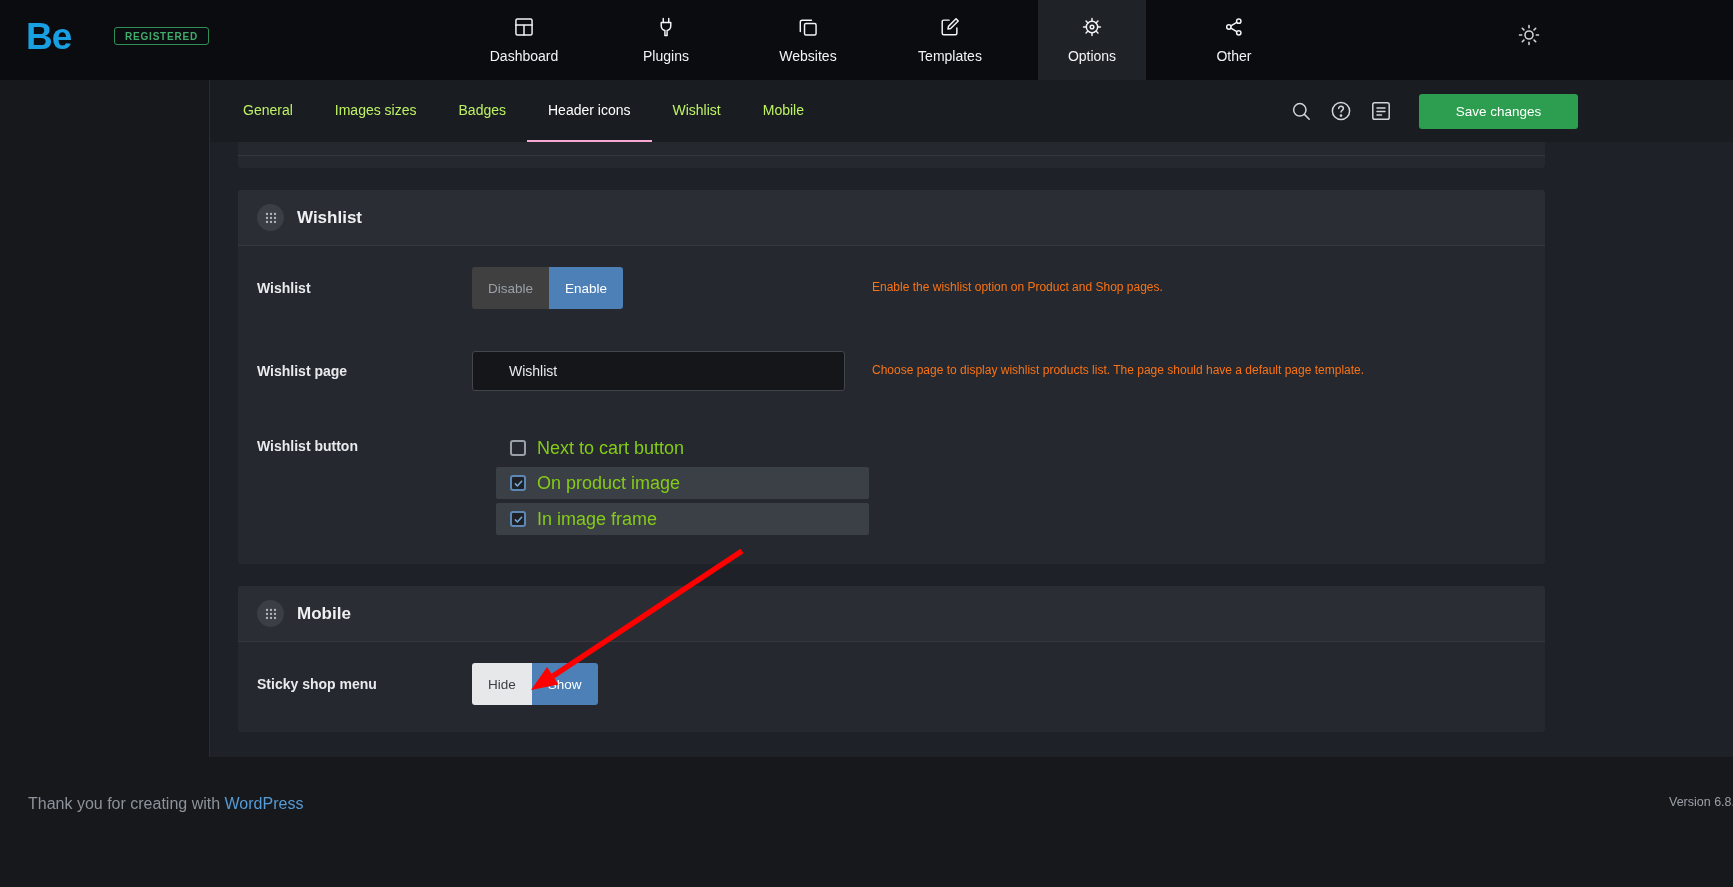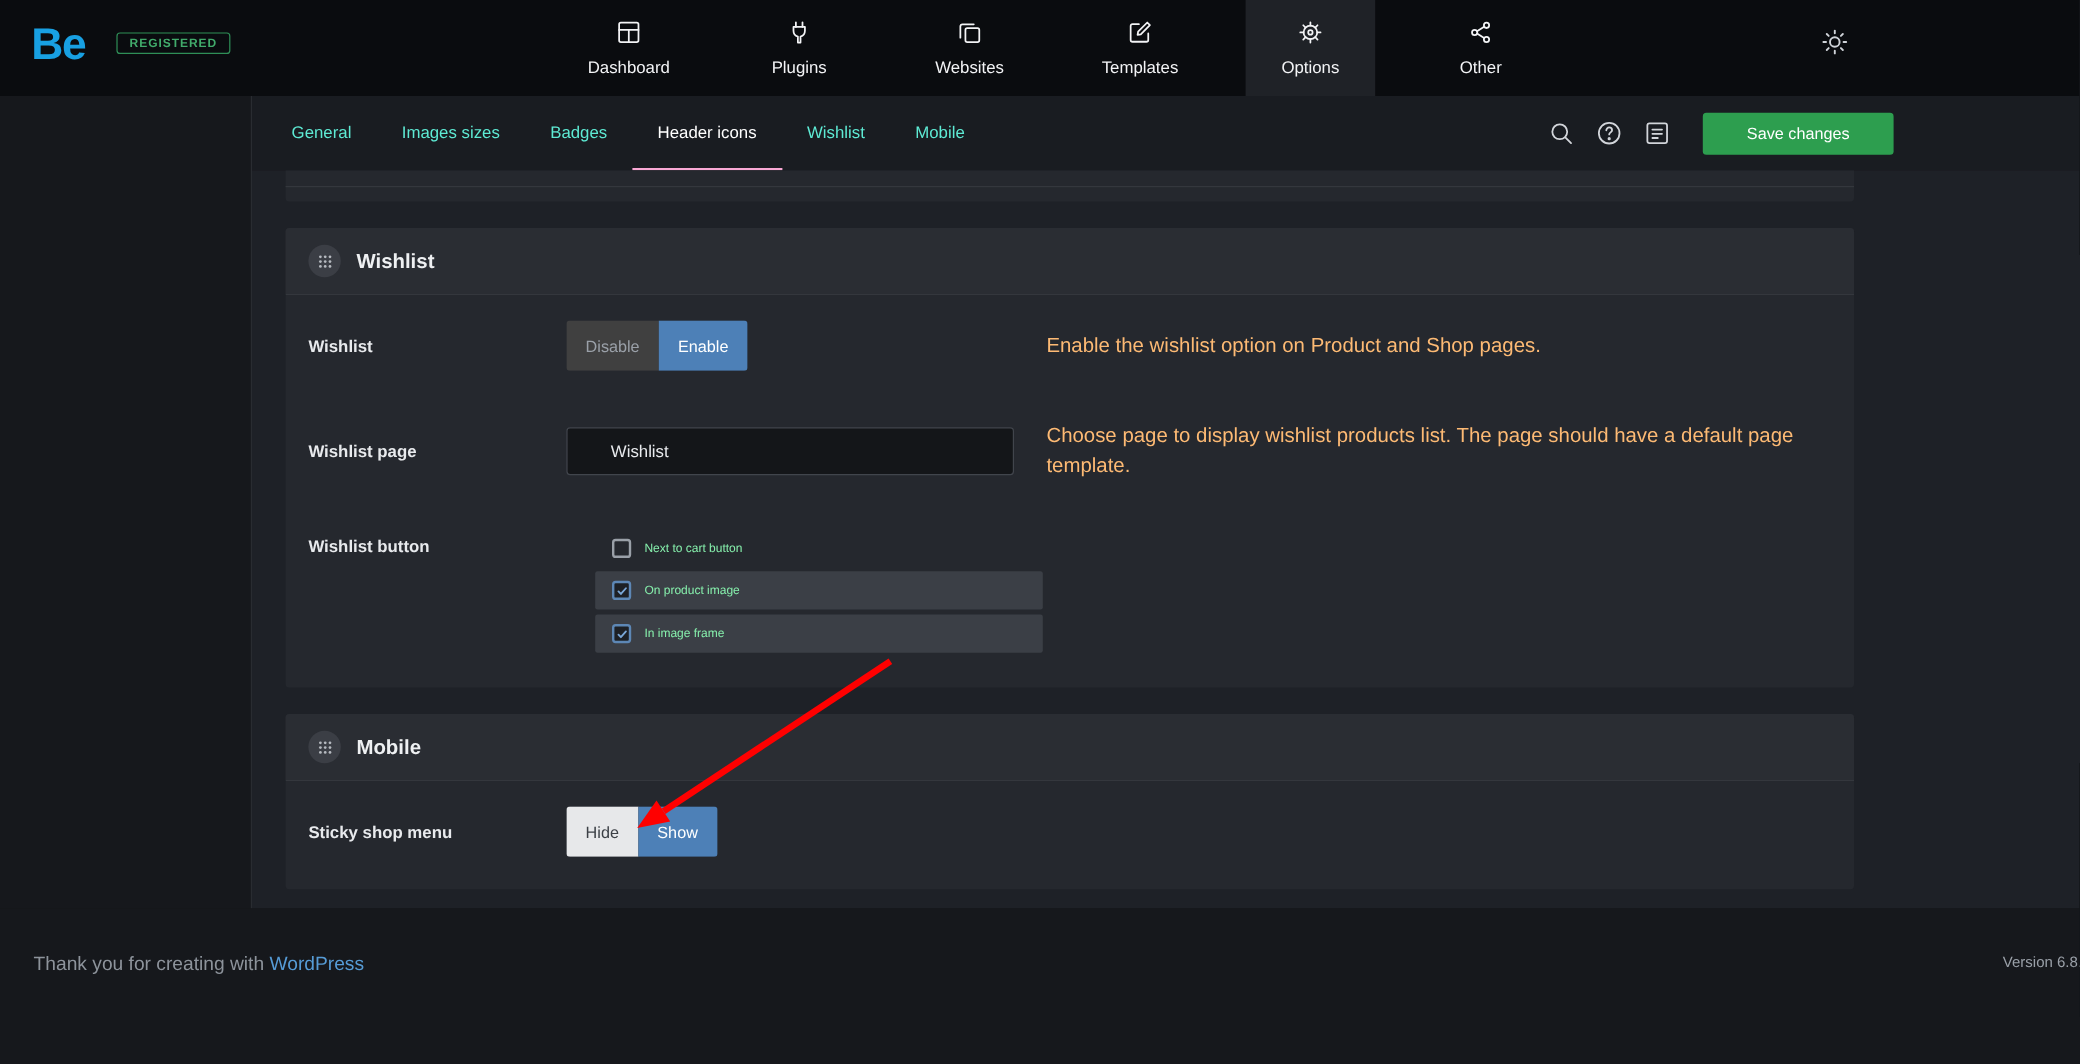--- a/index.html
+++ b/index.html
@@ -3,32 +3,32 @@
 <meta charset="utf-8">
 <style>
   * { margin:0; padding:0; box-sizing:border-box; }
   html,body { background:#16181c; }
   body { font-family:"Liberation Sans", sans-serif; }
   .root { position:relative; width:1733px; height:887px; overflow:hidden; background:#16181c; }
 
   
   .topbar { position:absolute; left:0; top:0; width:100%; height:80px; background:#0a0c0f; }
   .logo { position:absolute; left:26px; top:16px; font-size:37px; font-weight:bold; color:#18a0e2; letter-spacing:-1px; cursor:pointer; }
-  .badge { position:absolute; left:97px; top:27px; border:1px solid #2f8f57; color:#41ab6b; font-size:10px; font-weight:bold; letter-spacing:.8px; padding:3px 10px 2px; border-radius:3px; }
+  .badge { position:absolute; left:114px; top:27px; border:1px solid #2f8f57; color:#41ab6b; font-size:10px; font-weight:bold; letter-spacing:.8px; padding:3px 10px 2px; border-radius:3px; }
   .topnav { position:absolute; left:470px; top:0; height:80px; display:flex;gap:34px; }
   .nav-item { width:108px; height:80px; display:flex; flex-direction:column; align-items:center; justify-content:center; gap:7px; color:#f3f4f6; font-size:14px; cursor:pointer; }
   .nav-item svg { width:22px; height:22px; stroke:currentColor; fill:none; stroke-width:1.6; stroke-linecap:round; stroke-linejoin:round; }
   .nav-item.active { background:#1f2227; }
   .sun-btn { position:absolute; right:192px; top:23px; width:24px; height:24px; color:#cfd3d8; cursor:pointer; }
   .sun-btn svg { width:24px; height:24px; stroke:currentColor; fill:none; stroke-width:1.6; stroke-linecap:round; }
 
   
   .tabbar { position:absolute; left:210px; top:80px; right:0; height:62px; background:#191c21; }
   .tabs { display:flex; padding-left:12px; height:62px; }
-  .tab { padding:0 21px; height:62px; line-height:60px; font-size:14px; color:#5eead4; cursor:pointer; }
+  .tab { padding:0 21px; height:62px; line-height:60px; font-size:14px; color:#bef264; cursor:pointer; }
   .tab.active { color:#ffffff; border-bottom:2px solid #f9a8d4; }
   .tb-icon { position:absolute; top:19px; width:24px; height:24px; color:#d2d5da; cursor:pointer; }
   .tb-icon svg { width:24px; height:24px; stroke:currentColor; fill:none; stroke-width:1.5; stroke-linecap:round; stroke-linejoin:round; }
   .pos-search { left:1079px; } .pos-help { left:1119px; } .pos-note { left:1159px; }
   .save-btn { position:absolute; left:1209px; top:14px; width:159px; height:35px; background:#2d9e4f; border:none; border-radius:3px; color:#fff; font-size:13.5px; font-family:inherit; cursor:pointer; }
 
   
   .sidebar { position:absolute; left:0; top:80px; width:210px; bottom:130px; background:#16181c; border-right:1px solid #292c31; }
   .content { position:absolute; left:210px; top:142px; right:0; bottom:130px; background:#1e2127; }
   .footer { position:absolute; left:0; bottom:0; width:100%; height:130px; background:#16181c; }
@@ -44,37 +44,37 @@
   .grid-btn { width:27px; height:27px; border-radius:50%; background:#3b3e45; display:flex; align-items:center; justify-content:center; cursor:grab; color:#b5b9bf; }
   .grid-btn svg { width:12px; height:12px; fill:currentColor; }
   .card-title { font-size:17px; font-weight:bold; color:#eef0f2; }
 
   .row { display:flex; align-items:center; padding:21px 24px 21px 19px; }
   .row.align-top { align-items:flex-start; }
   .row.pad-b { padding-bottom:29px;gap:24px; }
   .row-label { width:215px; font-size:14px; font-weight:bold; color:#e8eaed; }
   .row.align-top .row-label { padding-top:5px; }
   .row-control { width:400px; }
-  .row-desc { flex:1; font-size:17px; color:#fdba74; line-height:1.45; }
+  .row-desc { flex:1; font-size:12px; color:#f97316; line-height:1.45; }
 
   .toggle { display:inline-flex; border-radius:3px; overflow:hidden; }
   .tbtn { height:42px; display:flex; align-items:center; padding:0 16px; font-size:13.5px; cursor:pointer; }
   .tbtn.off { background:#404040; color:#9aa0a8; }
   .tbtn.on { background:#4d80b7; color:#ffffff; }
   .tbtn.light { background:#e7e8ea; color:#3c4046; }
 
   .select { width:373px; height:40px; background:#141619; border:1px solid #41454c; border-radius:3px; display:flex; align-items:center; padding-left:36px; font-size:14px; color:#e9ebee; cursor:pointer; }
 
   .cb-group { width:373px; }
   .cb-row { display:flex; align-items:center; gap:11px; padding-left:14px; height:30px; border-radius:2px; cursor:pointer; }
   .cb-row.bg { background:#3b3f46; height:32px; margin-top:4px; }
   .checkbox { width:16px; height:16px; border-radius:3px; border:2px solid #9aa0a8; flex:none; display:flex; align-items:center; justify-content:center; }
   .cb-row.checked .checkbox { border-color:#5d87b5; background:#1d2025; }
   .checkbox svg { width:11px; height:11px; }
-  .cb-label { font-size:10px; color:#86efac; }
+  .cb-label { font-size:18px; color:#84cc16; }
 
   .arrow-overlay { position:absolute; left:0; top:0; width:1733px; height:887px; pointer-events:none; }
 </style>
 </head>
 <body>
 
 <div class="root">
 
   <header class="topbar">
     <div class="logo">Be</div>

